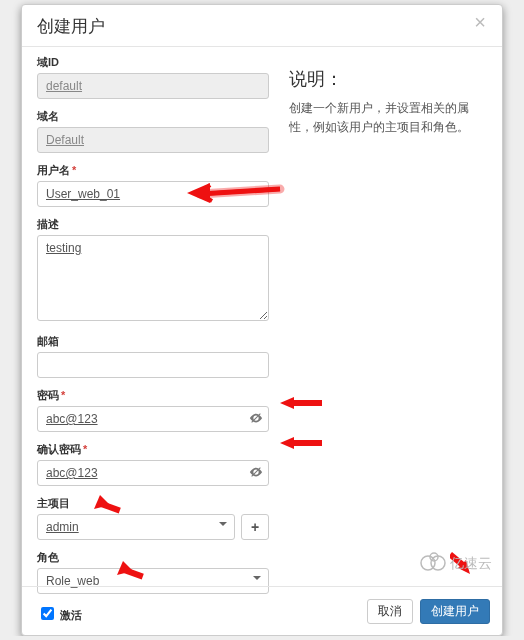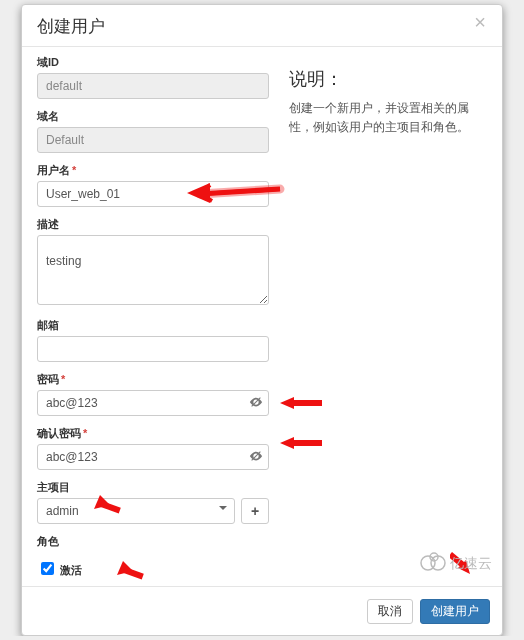--- a/index.html
+++ b/index.html
@@ -8,23 +8,23 @@
   .modal-title{font-size:17px;font-weight:500;margin:0;color:#333;}
   .close{position:absolute;top:6px;right:10px;font-size:20px;color:#bbb;background:none;border:none;cursor:pointer;line-height:1;}
   .modal-body{padding:8px 15px 0;display:flex;}
   .col-left{width:232px;}
   .col-right{flex:1;padding-left:20px;}
   .col-right h3{font-size:18px;font-weight:400;margin:12px 0 8px;color:#333;}
   .col-right p{font-size:12px;color:#555;line-height:1.6;margin:0;}
   .form-group{margin-bottom:10px;}
   .form-group label{display:block;font-weight:700;font-size:11px;margin-bottom:3px;color:#333;}
   .req{color:#d43f3a;margin-left:2px;}
-  .form-control{width:100%;box-sizing:border-box;height:26px;padding:3px 8px;font-size:12px;border:1px solid #ccc;border-radius:3px;background:#fff;color:#555;}
+  .form-control{width:100%;box-sizing:border-box;height:26px;padding:3px 8px;font-size:12px;border:1px solid #ccc;border-radius:3px;background:#fff;color:#555;text-decoration:underline;}
   .form-control[readonly],.form-control.readonly{background:#eee;color:#888;}
-  textarea.form-control{height:70px;resize:both;padding:18px 8px;font-family:inherit;}
+  textarea.form-control{height:86px;resize:both;padding:5px 8px;font-family:inherit;}
   .pw-wrap{position:relative;}
   .pw-wrap .eye{position:absolute;right:6px;top:5px;font-size:12px;color:#777;cursor:pointer;}
   .row{display:flex;gap:6px;align-items:flex-end;}
   .row .form-control{flex:1;}
   .select{position:relative;}
   .select .form-control{padding-right:20px;}
   .select .caret{position:absolute;right:8px;top:8px;border:4px solid transparent;border-top-color:#666;}
   .plus-btn{width:28px;height:26px;border:1px solid #ccc;background:#fff;border-radius:3px;font-size:14px;font-weight:700;color:#555;cursor:pointer;line-height:1;}
   .checkbox{display:flex;align-items:flex-end;margin-top:4px;font-weight:700;font-size:11px;}
   .checkbox input{margin-right:6px;}
@@ -105,20 +105,24 @@
           <div class="select" style="flex:1">
             <input class="form-control" value="admin" style="">
             <span class="caret"></span>
           </div>
           <button class="plus-btn">+</button>
         </div>
       </div>
 
       <div class="form-group">
         <label>角色</label>
+        <div class="select">
+          <input class="form-control" value="Role_web" style="">
+          <span class="caret"></span>
+        </div>
       </div>
 
       <div class="checkbox">
         <input type="checkbox" checked="" style="">
         <span>激活</span>
       </div>
 
     </div>
 
     <div class="col-right">

